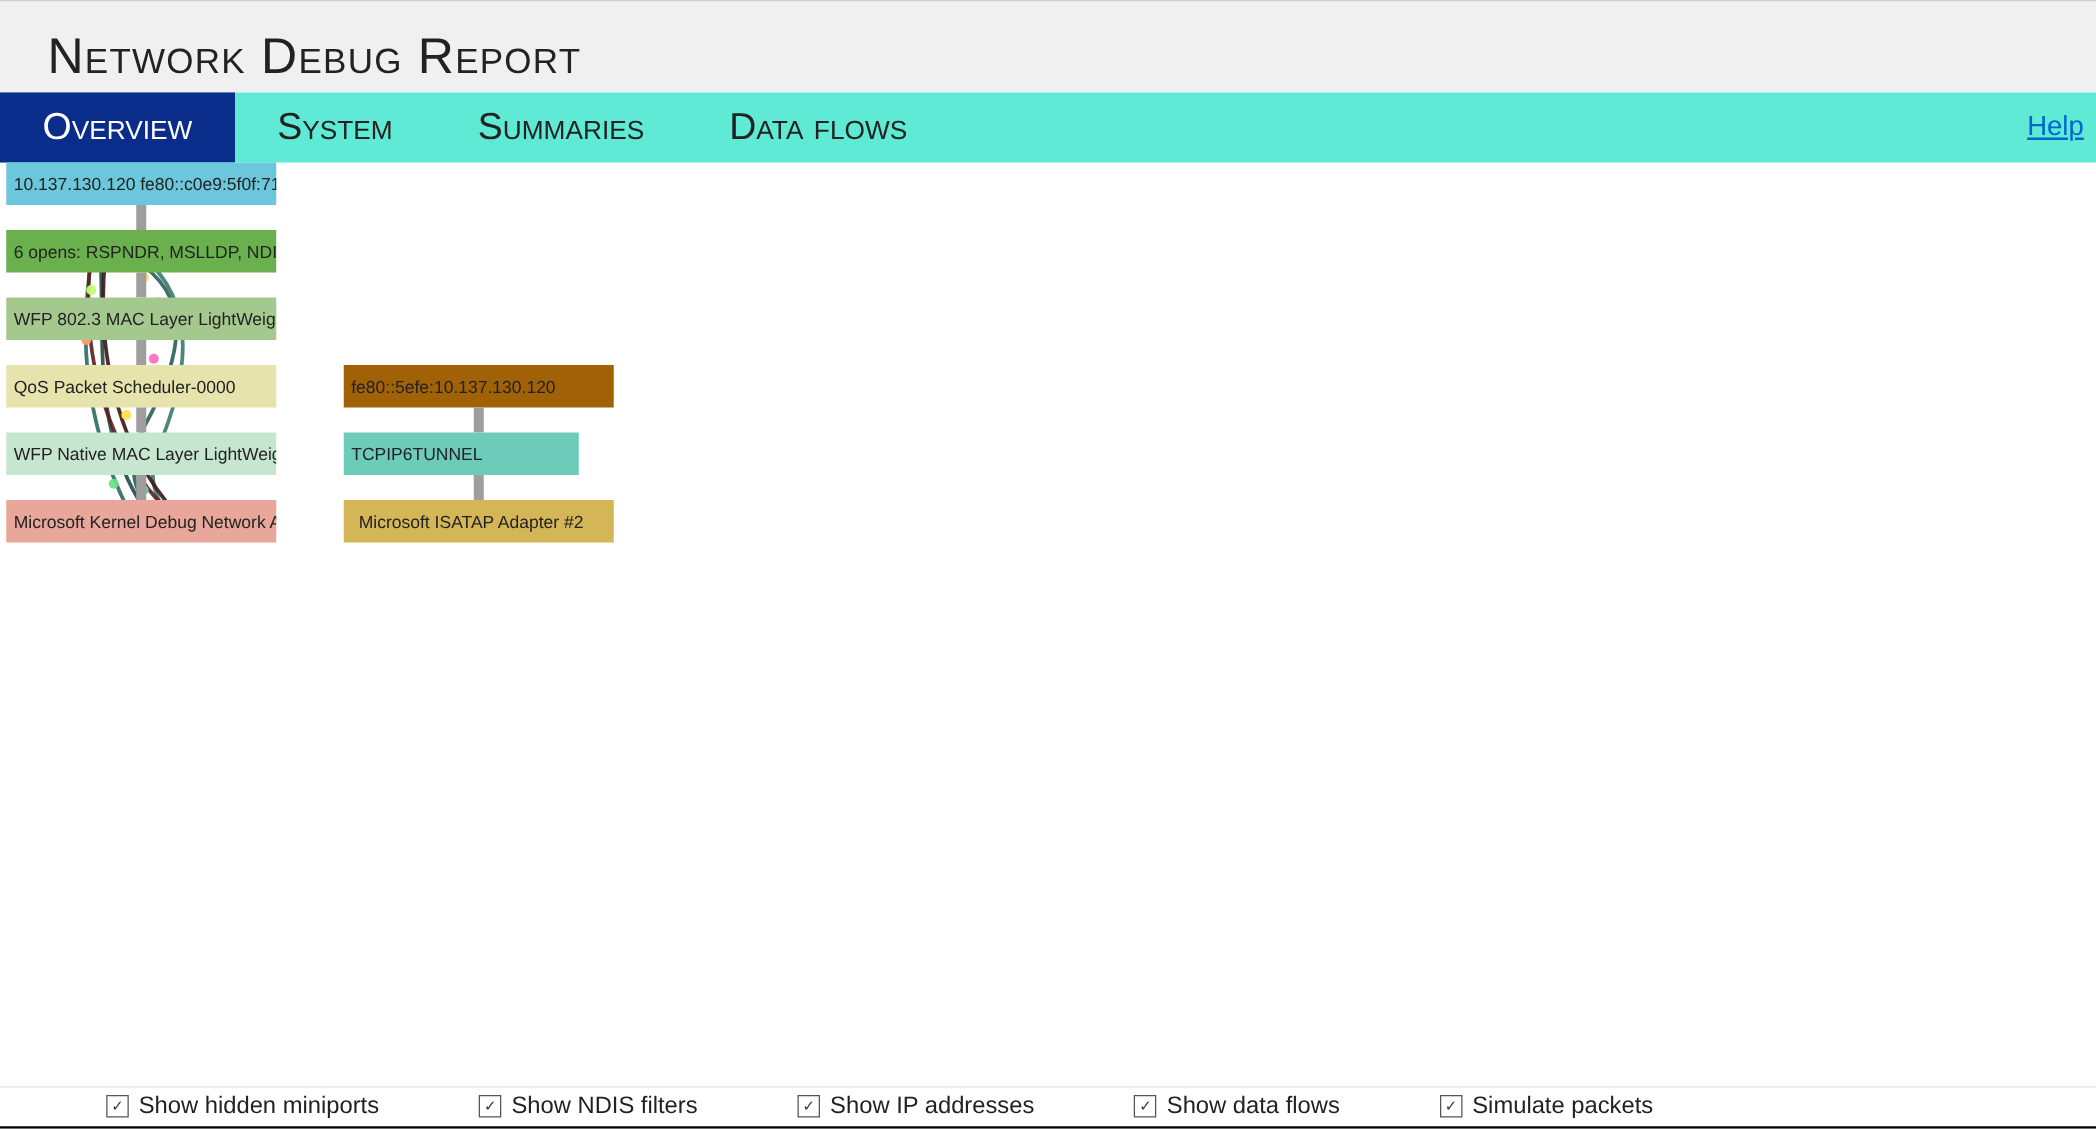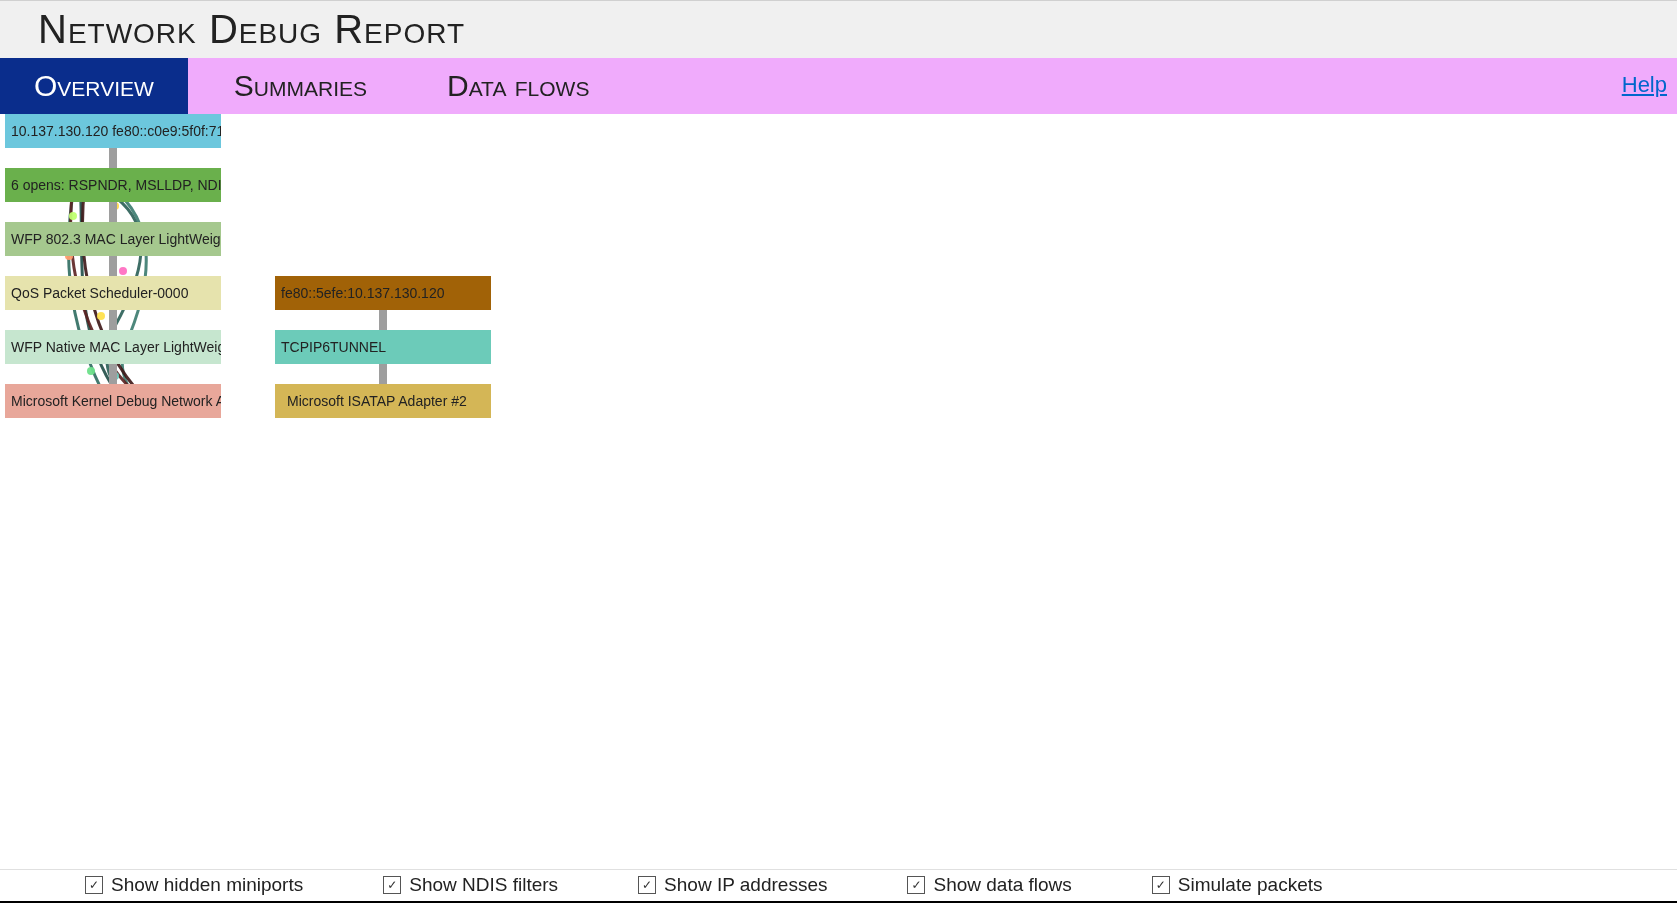--- a/index.html
+++ b/index.html
@@ -10,39 +10,38 @@
     font-family: "Segoe UI Light", "Segoe UI", Arial, sans-serif;
     background: #ffffff;
     color: #222;
     overflow: hidden;
     position: relative;
   }
 
   
   .title-bar {
     background: #f0f0f0;
-    padding: 6px 0 6px 38px;
+    padding: 22px 0 6px 38px;
     border-top: 1px solid #d0d0d0;
   }
   .page-title {
     font-size: 40px;
     font-weight: 300;
     font-variant: small-caps;
     letter-spacing: 1px;
     color: #222;
   }
 
   
   .tab-row {
     display: flex;
     align-items: stretch;
-    background: #f0abfc;
+    background: #5eead4;
     position: relative;
     height: 56px;
-    gap: 12px;
   }
   .tab {
     padding: 10px 34px 10px 34px;
     font-size: 30px;
     font-weight: 300;
     font-variant: small-caps;
     color: #222;
     cursor: pointer;
     display: flex;
     align-items: center;
@@ -148,20 +147,21 @@
 </style>
 </head>
 <body>
 
 <div class="title-bar">
   <span class="page-title">Network Debug Report</span>
 </div>
 
 <div class="tab-row">
   <div class="tab active">Overview</div>
+  <div class="tab">System</div>
   <div class="tab">Summaries</div>
   <div class="tab">Data flows</div>
   <a class="help-link">Help</a>
 </div>
 
 <div class="diagram" id="diagram">
 
   <svg class="flow-svg" viewBox="0 0 130 240">
     <path d="M20 5 C 10 60, 5 140, 55 230" stroke="#2e6b5f"></path>
     <path d="M25 5 C 30 80, 15 160, 70 228" stroke="#1f4d46"></path>
@@ -197,21 +197,21 @@
     <div class="connector" style="left: 109px; top: 88px; height: 20px;"></div>
     <div class="node" style="left: 5px; top: 108px; width: 216px; background: rgb(165, 200, 142);">WFP 802.3 MAC Layer LightWeight Fi</div>
     <div class="connector" style="left: 109px; top: 142px; height: 20px;"></div>
     <div class="node" style="left: 5px; top: 162px; width: 216px; background: rgb(230, 227, 173);">QoS Packet Scheduler-0000</div>
     <div class="connector" style="left: 109px; top: 196px; height: 20px;"></div>
     <div class="node" style="left: 5px; top: 216px; width: 216px; background: rgb(198, 230, 207);">WFP Native MAC Layer LightWeight</div>
     <div class="connector" style="left: 109px; top: 250px; height: 20px;"></div>
     <div class="node" style="left: 5px; top: 270px; width: 216px; background: rgb(232, 167, 154);">Microsoft Kernel Debug Network Ad</div>
     <div class="node" style="left: 275px; top: 162px; width: 216px; background: #a16207;">fe80::5efe:10.137.130.120</div>
     <div class="connector" style="left: 379px; top: 196px; height: 20px;"></div>
-    <div class="node" style="left: 275px; top: 216px; width: 216px; background: rgb(108, 203, 185);">TCPIP6TUNNEL</div>
+    <div class="node" style="left: 275px; top: 216px; width: 188px; background: rgb(108, 203, 185);">TCPIP6TUNNEL</div>
     <div class="connector" style="left: 379px; top: 250px; height: 20px;"></div>
     <div class="node" style="left: 275px; top: 270px; width: 216px; background: rgb(212, 182, 86); padding-left: 12px;">Microsoft ISATAP Adapter #2</div>
   </div>
 
 <div class="footer" id="footer">
     <label class="chk">
       <span class="box"></span>
       <span>Show hidden miniports</span>
     </label>
     <label class="chk">

